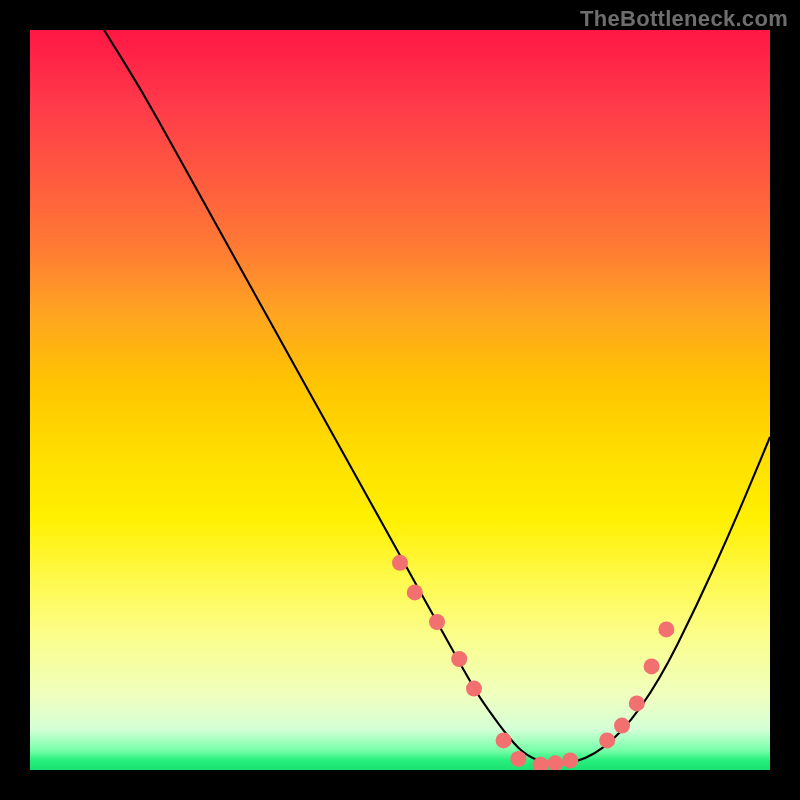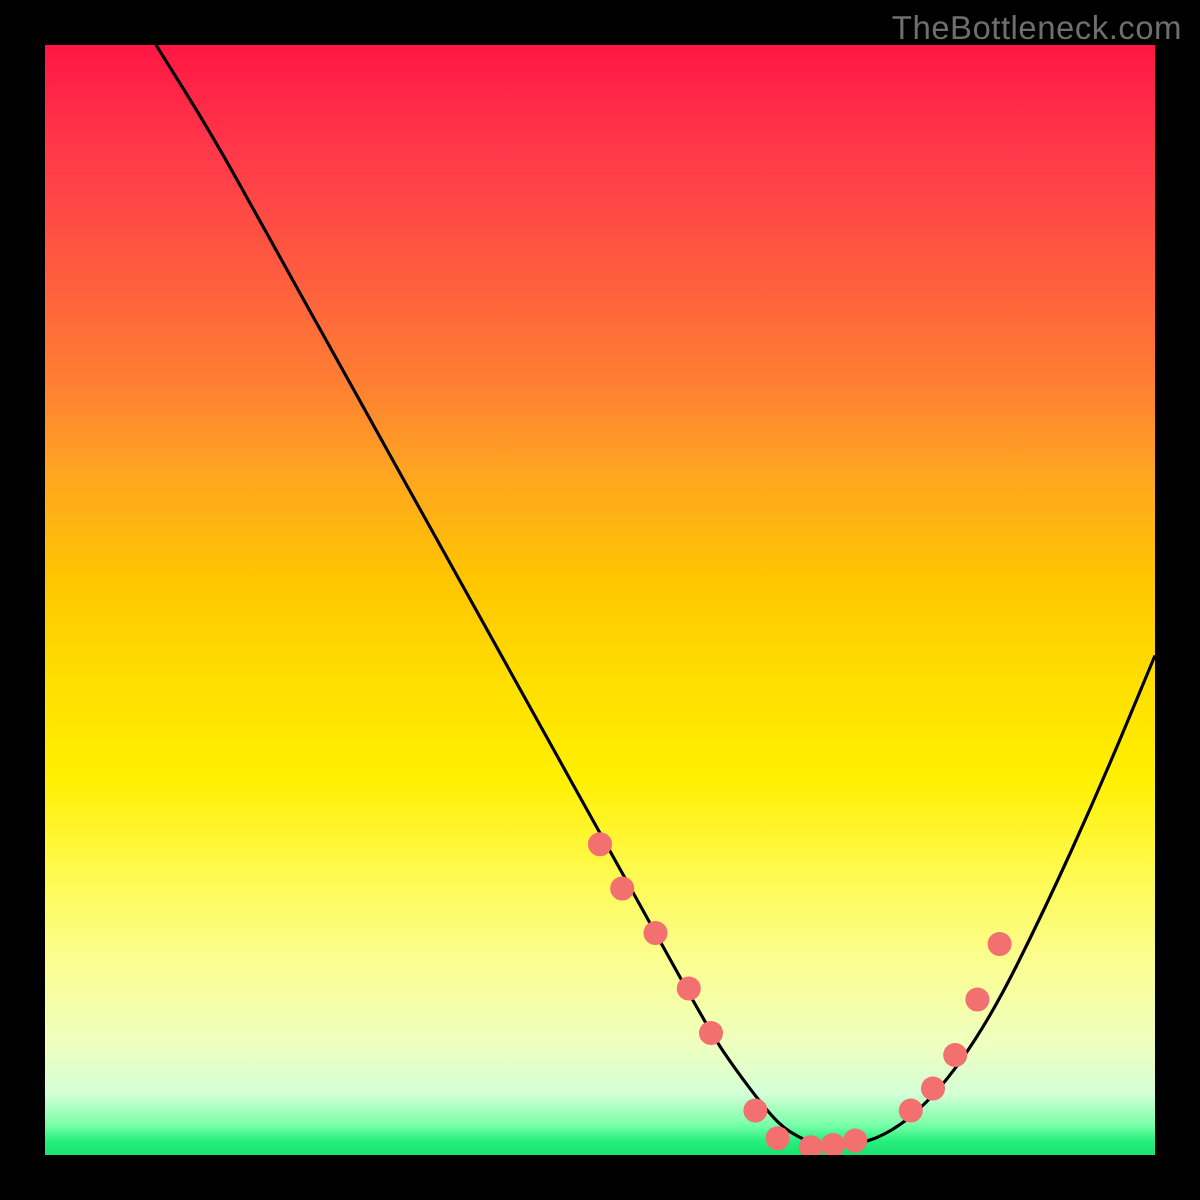--- a/index.html
+++ b/index.html
@@ -48,21 +48,21 @@
     top: 0;
     width: 740px;
     height: 740px;
   }
   .watermark {
     position: absolute;
     top: 6px;
     right: 12px;
     color: #6e6e6e;
     font-size: 22px;
-    font-weight: 400;
+    font-weight: 700;
     letter-spacing: 0.3px;
     user-select: none;
   }
 </style>
 </head>
 <body>
 <div class="frame">
 
   <div class="watermark">TheBottleneck.com</div>
 

